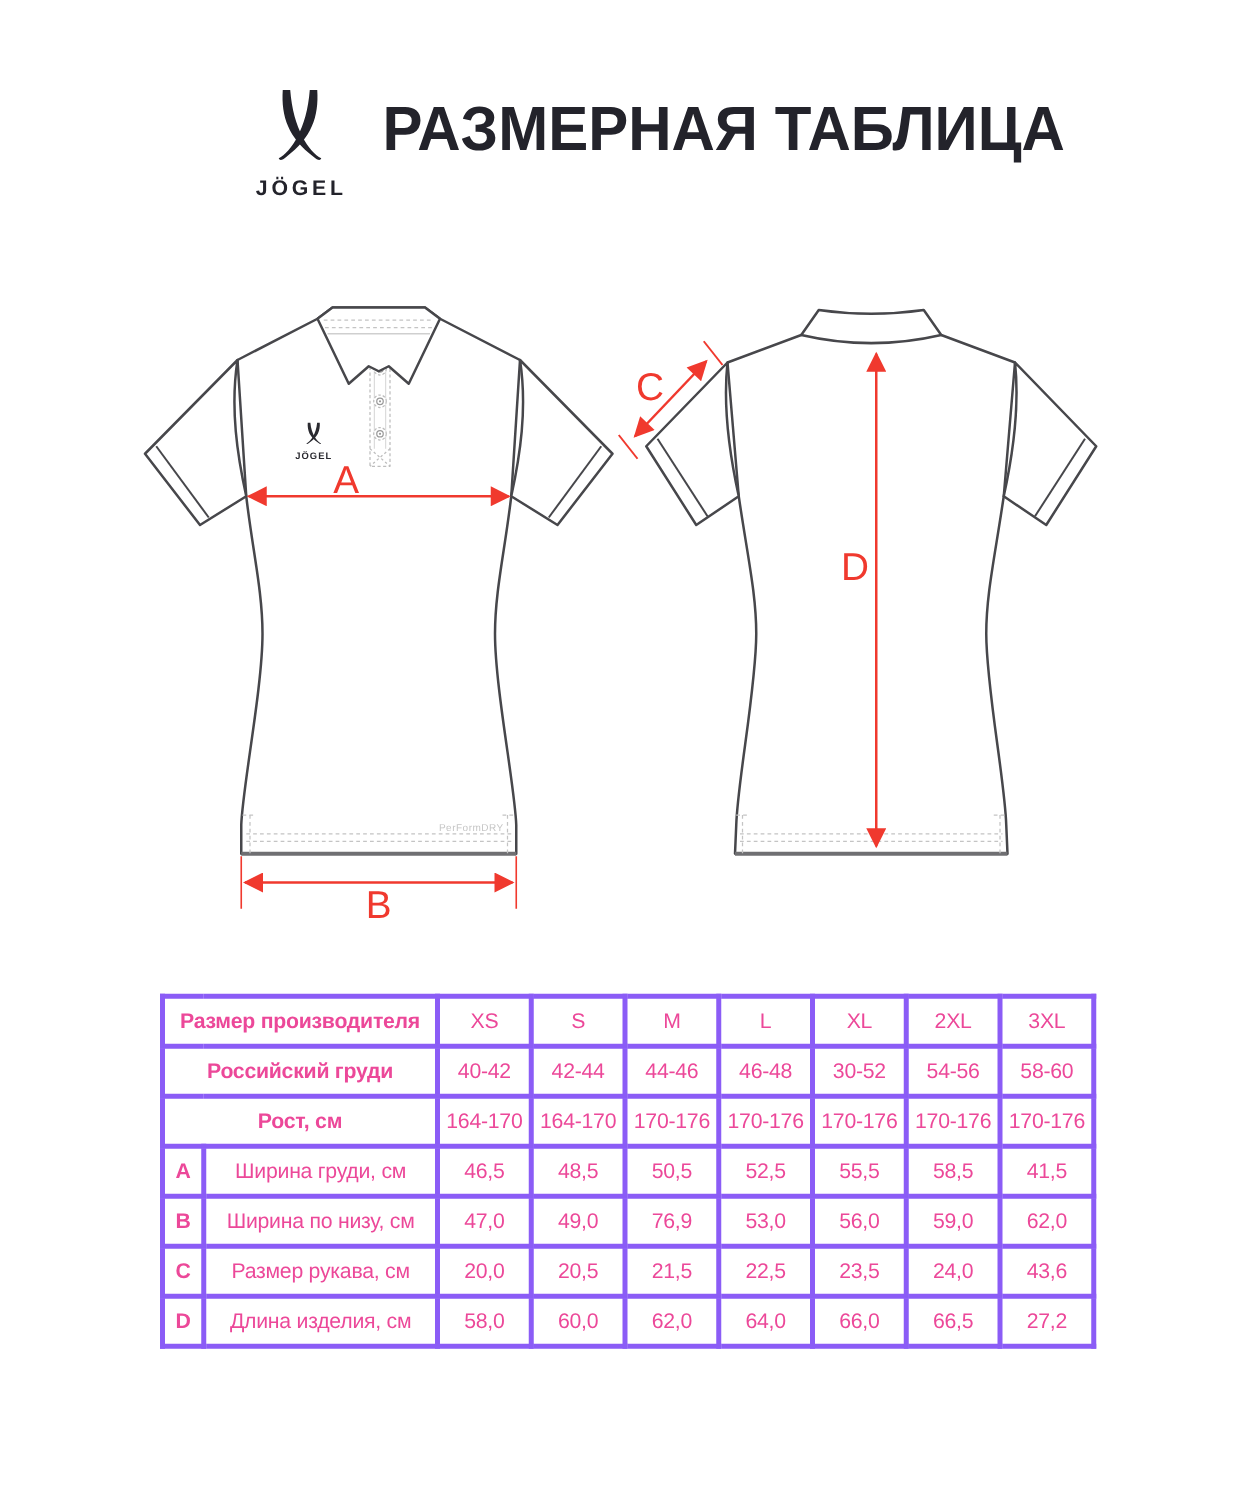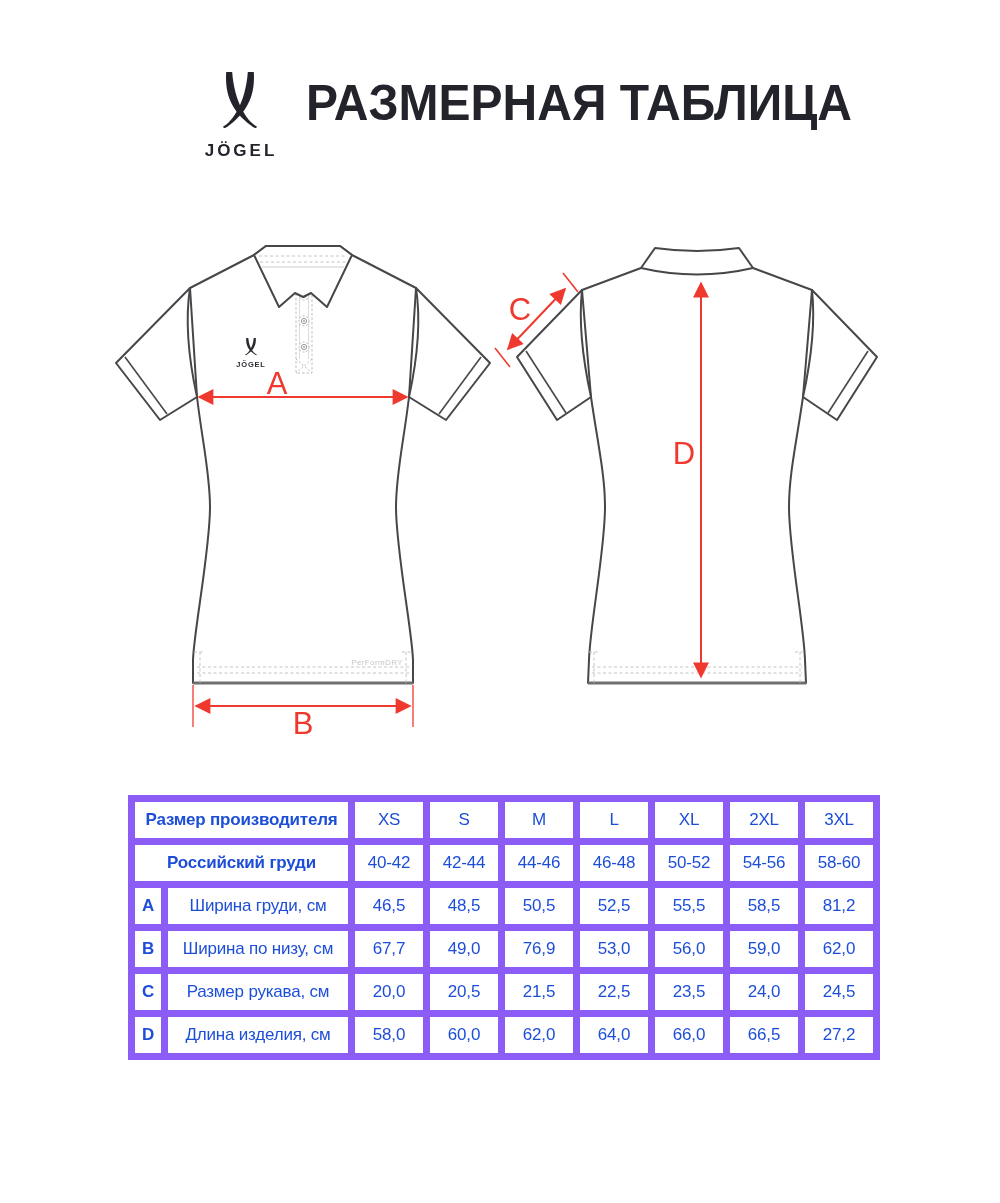--- a/index.html
+++ b/index.html
@@ -20,23 +20,23 @@
   }
   
   .diagram{position:absolute;left:0;top:215px;}
   
   table.size-table{
     position:absolute;left:128px;top:795px;width:744px;
     border-collapse:collapse;table-layout:fixed;
     border:3px solid #222228;
   }
   table.size-table td{
-    border:7px solid #8b5cf6;height:36px;padding:0;
+    border:4px solid #8b5cf6;height:36px;padding:0;
     text-align:center;vertical-align:middle;
-    font-size:17px;color:#1d4ed8;letter-spacing:-0.2px;
+    font-size:17px;color:#ec4899;letter-spacing:-0.2px;
   }
   td.lab{font-weight:bold;font-size:17px;}
   td.ltr{font-weight:bold;}
   td.desc{text-align:left;padding-left:13px;font-size:16.5px;}
 </style>
 </head>
 <body>
 
 <svg class="hdr-logo" width="46" height="62" viewBox="0 0 100 110" preserveAspectRatio="none">
   <path d="M20,0 C17,38 30,68 74,95 C80,99 85,101 87,97 C66,88 38,55 33,0 Z" fill="#23232b"></path>
@@ -172,56 +172,66 @@
       <td>XL</td>
       <td>2XL</td>
       <td>3XL</td>
     </tr>
     <tr>
       <td class="lab" colspan="2">Российский груди</td>
       <td>40-42</td>
       <td>42-44</td>
       <td>44-46</td>
       <td>46-48</td>
-      <td>50-52</td>
+      <td>30-52</td>
       <td>54-56</td>
       <td>58-60</td>
+    </tr>
+    <tr>
+      <td class="lab" colspan="2">Рост, см</td>
+      <td>164-170</td>
+      <td>164-170</td>
+      <td>170-176</td>
+      <td>170-176</td>
+      <td>170-176</td>
+      <td>170-176</td>
+      <td>170-176</td>
     </tr>
     <tr>
       <td class="ltr">A</td>
       <td class="desc">Ширина груди, см</td>
       <td>46,5</td>
       <td>48,5</td>
       <td>50,5</td>
       <td>52,5</td>
       <td>55,5</td>
       <td>58,5</td>
-      <td>81,2</td>
+      <td>41,5</td>
     </tr>
     <tr>
       <td class="ltr">B</td>
       <td class="desc">Ширина по низу, см</td>
-      <td>67,7</td>
+      <td>47,0</td>
       <td>49,0</td>
       <td>76,9</td>
       <td>53,0</td>
       <td>56,0</td>
       <td>59,0</td>
       <td>62,0</td>
     </tr>
     <tr>
       <td class="ltr">C</td>
       <td class="desc">Размер рукава, см</td>
       <td>20,0</td>
       <td>20,5</td>
       <td>21,5</td>
       <td>22,5</td>
       <td>23,5</td>
       <td>24,0</td>
-      <td>24,5</td>
+      <td>43,6</td>
     </tr>
     <tr>
       <td class="ltr">D</td>
       <td class="desc">Длина изделия, см</td>
       <td>58,0</td>
       <td>60,0</td>
       <td>62,0</td>
       <td>64,0</td>
       <td>66,0</td>
       <td>66,5</td>

